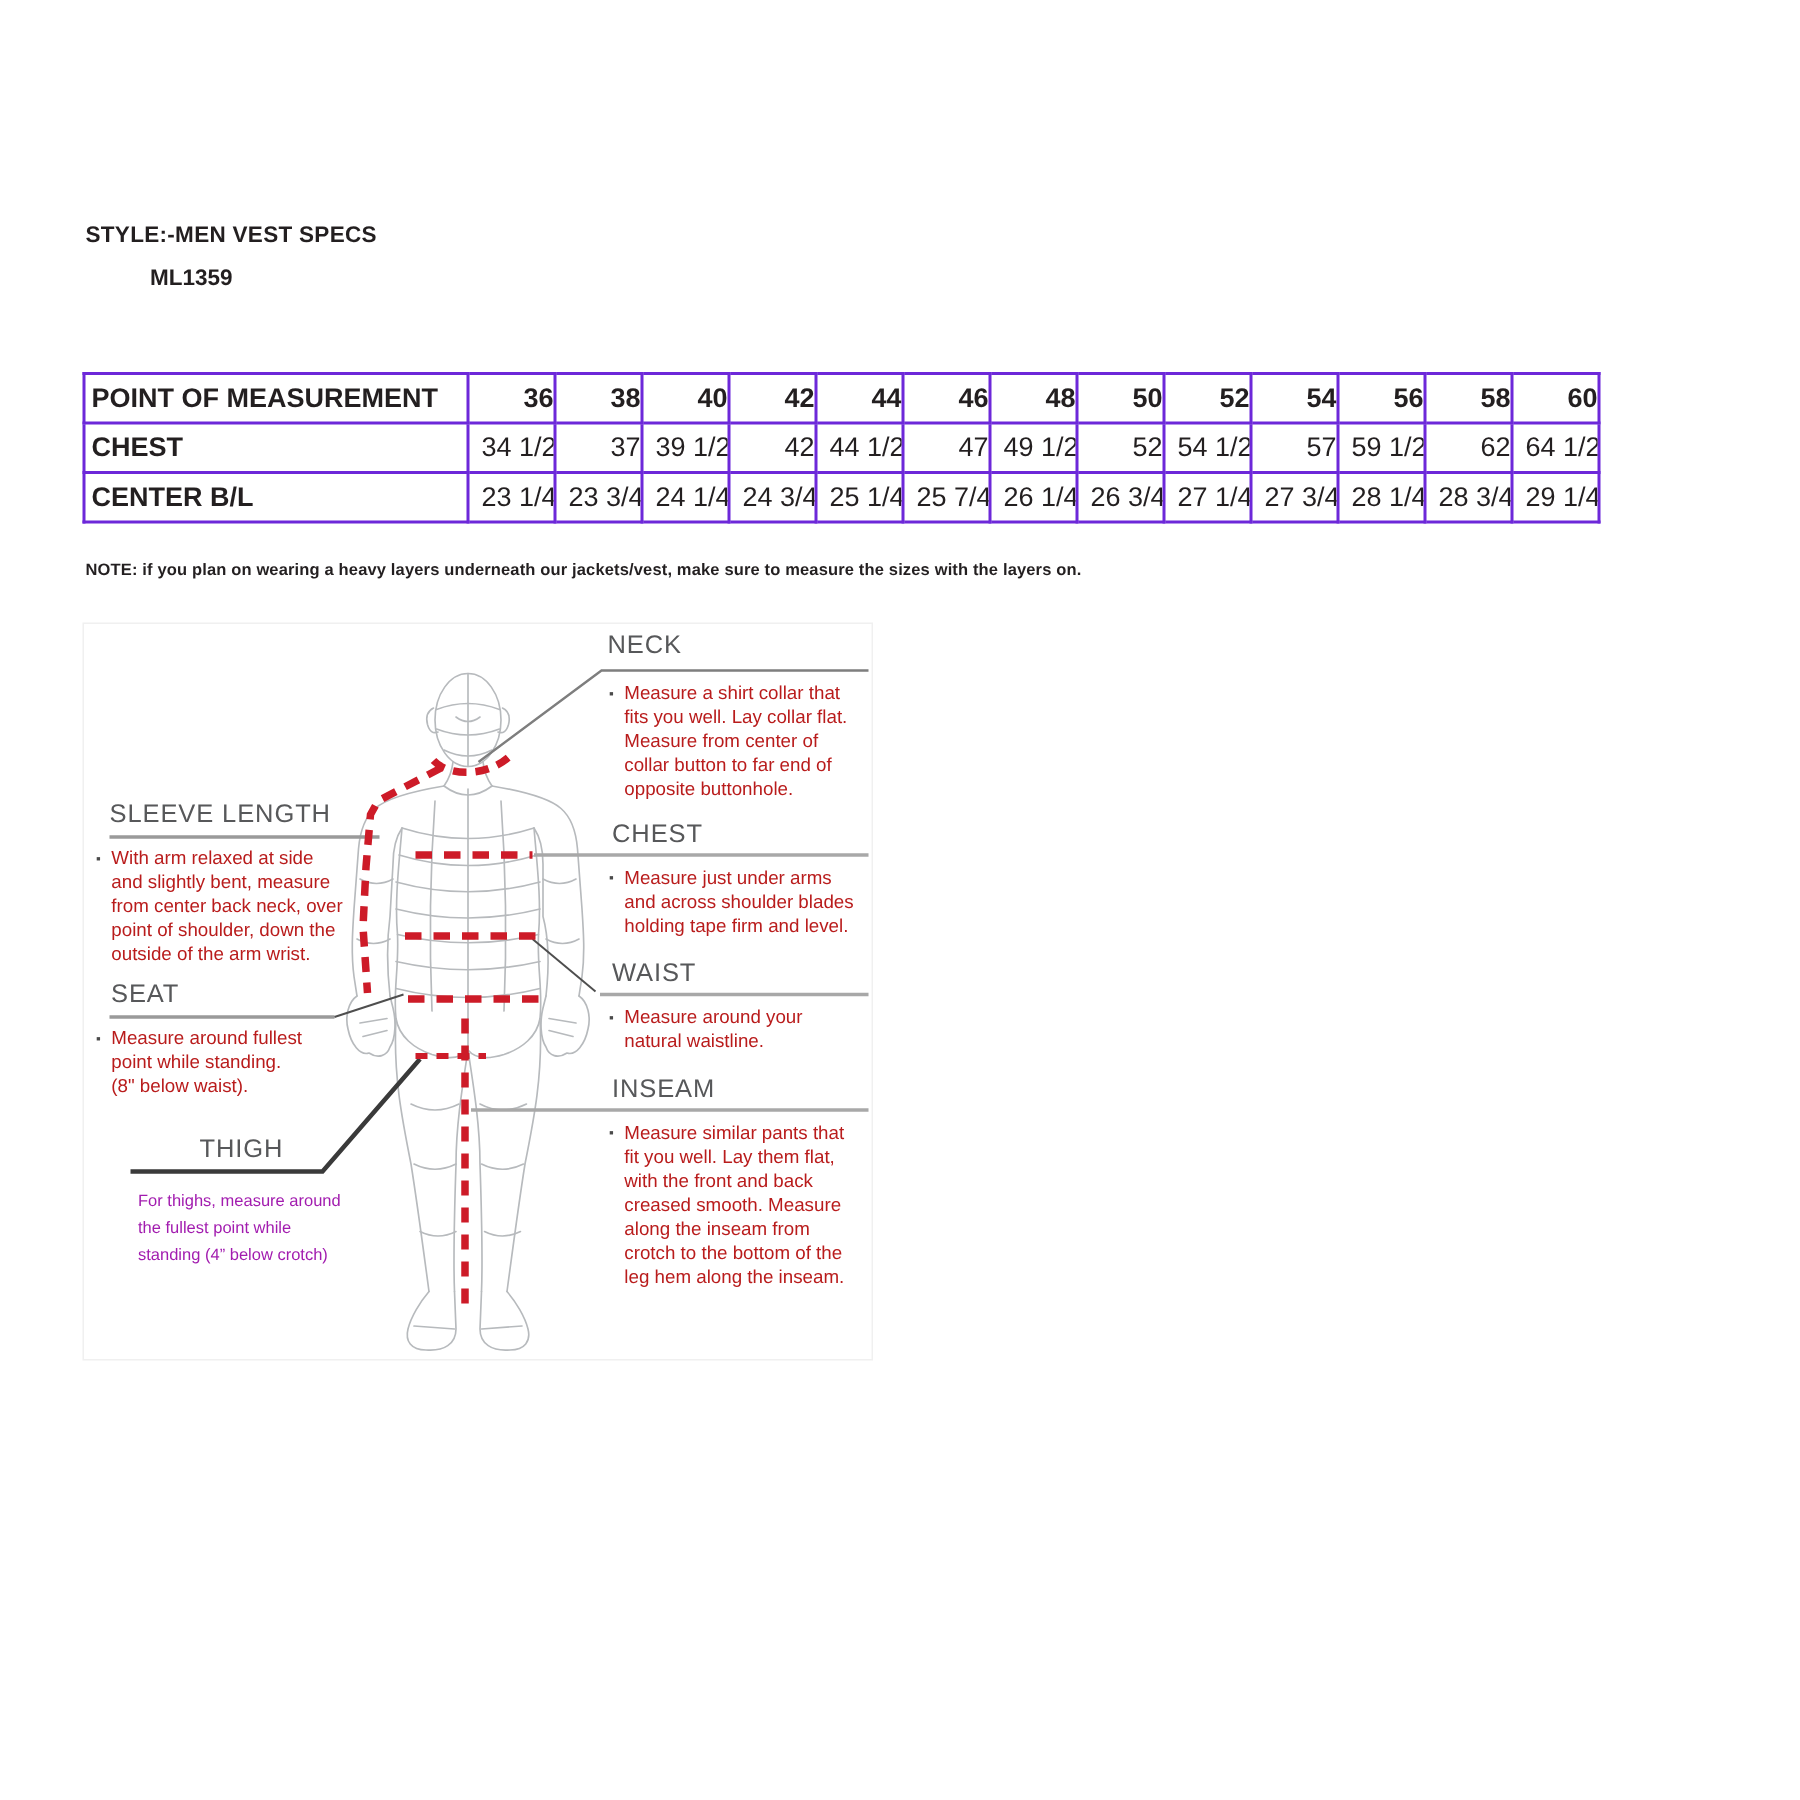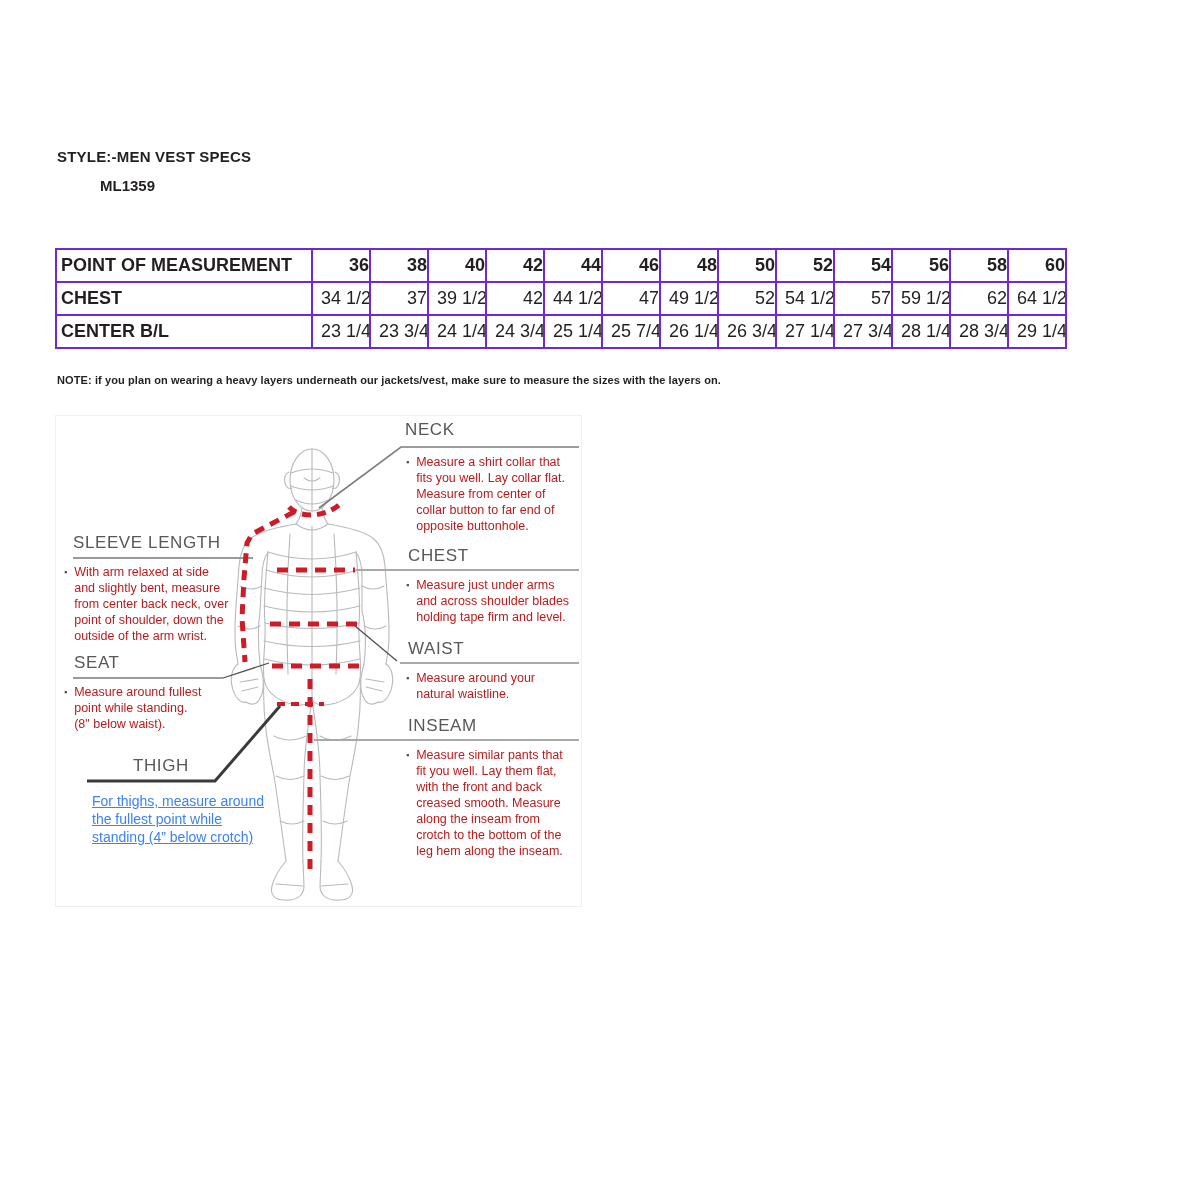--- a/index.html
+++ b/index.html
@@ -32,21 +32,21 @@
     border:1px solid #f0f0f0;
     padding-left:33px;
   }
   .diagram svg { position:absolute; left:0; top:0; }
   .sec-head {
     position:absolute; font-size:17px; color:#57585a; letter-spacing:0.6px; font-weight:400; white-space:nowrap;
   }
   .sec-body { position:absolute; display:flex; gap:7px; align-items:flex-start; }
   .bullet { flex:0 0 auto; font-size:9px; line-height:9px; color:#4a4a4a; margin-top:4px; }
   .sec-text { font-size:12.5px; line-height:16px; color:#b91c1c; white-space:pre-line; }
-  .sec-text.dark { font-size:14px; line-height:18px; color:#3b82f6;text-decoration:underline; }
+  .sec-text.dark { font-size:11px; line-height:18px; color:#a21caf; }
 </style>
 </head>
 <body>
 
 <div class="page">
 
   <div class="doc-title">STYLE:-MEN VEST SPECS</div>
   <div class="doc-code">ML1359</div>
 
   <div class="table-wrap">

